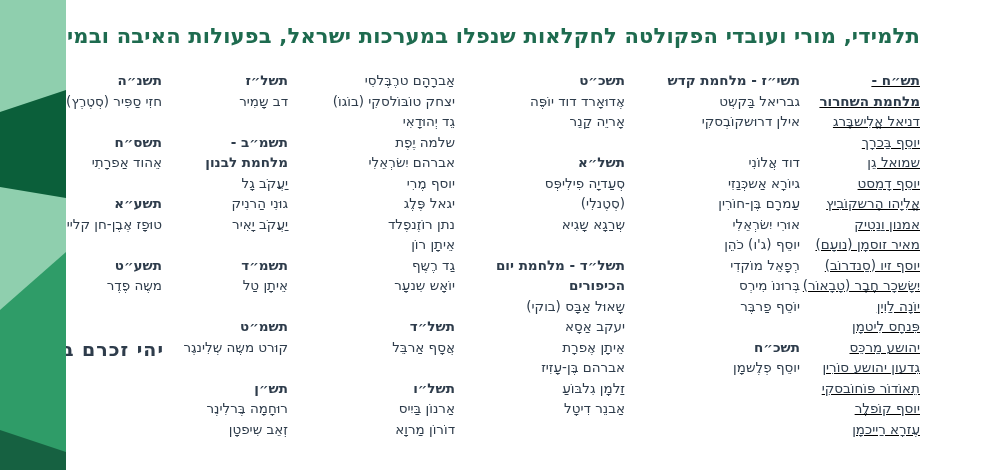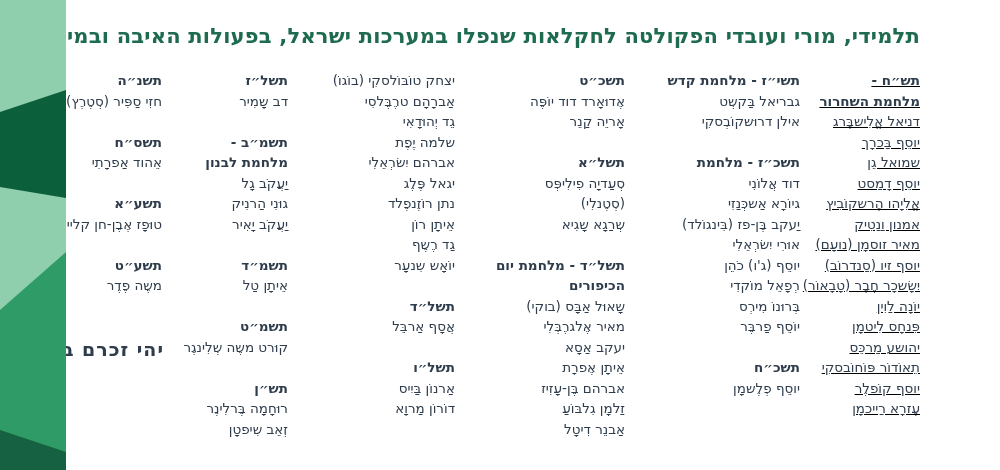--- a/index.html
+++ b/index.html
@@ -92,33 +92,33 @@
         <div class="line name">שמואל גֵן</div>
         <div class="line name">יוסֵף דָמַסט</div>
         <div class="line name">אֱלִיָהו הֶרשקוֹבִיץ</div>
         <div class="line name">אמנון וַנַטִיק</div>
         <div class="line name">מאיר זוסמָן (נועָם)</div>
         <div class="line name">יוסף זיו (סַנדרוֹב)</div>
         <div class="line name">יִשָׂשכָר חֶבֶר (טָבָאוֹר)</div>
         <div class="line name">יוֹנָה לַוִין</div>
         <div class="line name">פִּנחָס לִיטמָן</div>
         <div class="line name">יהושע מַרכֵּס</div>
+        <div class="line name">גִדעון יהושע סוֹרִין</div>
         <div class="line name">תֵאוֹדוֹר פּוֹחוֹבסקִי</div>
         <div class="line name">יוסף קוֹפלֶר</div>
         <div class="line name">עֶזרָא רַייכמָן</div>
       </div>
       <div class="mem-col col-2">
         <div class="line header">תשי״ז - מלחמת קדש</div>
         <div class="line name">גבריאל בַּקשְט</div>
         <div class="line name">אילן דרוּשקוֹבְסקִי</div>
         <div class="line gap"></div>
-        <div class="line header">תשכ״ז - מלחמת</div>
         <div class="line name">דוד אֲלוֹנִי</div>
         <div class="line name">גיוֹרָא אַשכְּנַזִי</div>
-        <div class="line name">יַעקב בֶּן-פז (בִּינגוֹלד)</div>
+        <div class="line name">עַמרָם בֶּן-חוֹרִין</div>
         <div class="line name">אוּרִי יִשׂרְאֵלִי</div>
         <div class="line name">יוסֵף (ג'ו) כֹהֵן</div>
         <div class="line name">רְפָאֵל מוֹקדִי</div>
         <div class="line name">בְּרוּנוֹ מִירְס</div>
         <div class="line name">יוֹסֵף פַרבֶּר</div>
         <div class="line gap"></div>
         <div class="line header">תשכ״ח</div>
         <div class="line name">יוסֵף פְלֶשמָן</div>
       </div>
       <div class="mem-col col-3">
@@ -127,33 +127,33 @@
         <div class="line name">אָריֵה קַנֵר</div>
         <div class="line gap"></div>
         <div class="line header">תשל״א</div>
         <div class="line name">סְעַדיָה פִילִיפְּס</div>
         <div class="line name">(סְטֶנלִי)</div>
         <div class="line name">שְרַגָא שָגִיא</div>
         <div class="line gap"></div>
         <div class="line header">תשל״ד - מלחמת יום</div>
         <div class="line header">הכיפורים</div>
         <div class="line name">שָאוּל אַבָּס (בוקי)</div>
-        <div class="line name">מאיר אֶלגרֶבְּלִי</div>
         <div class="line name">יעקב אַסָא</div>
         <div class="line name">אֵיתָן אֶפרָת</div>
         <div class="line name">אברהם בֶּן-עָזִיז</div>
         <div class="line name">זַלמָן גִלבּוֹעַ</div>
         <div class="line name">אַבנֵר דִיטָל</div>
       </div>
       <div class="mem-col col-4">
+        <div class="line name">אַברָהָם טרֶבֶּלסִי</div>
         <div class="line name">יצחק טוֹבּוֹלסקִי (בוֹגוֹ)</div>
-        <div class="line name">אַברָהָם טרֶבֶּלסִי</div>
         <div class="line name">גֵד יְהוּדָאִי</div>
         <div class="line name">שלמה יֶפֶת</div>
         <div class="line name">אברהם יִשׂרְאֵלִי</div>
+        <div class="line name">יוסף מֶרִי</div>
         <div class="line name">יגאל פֶּלֶג</div>
         <div class="line name">נתן רוֹזֶנפֶלד</div>
         <div class="line name">אֵיתָן רוֹן</div>
         <div class="line name">גַד רֶשֶף</div>
         <div class="line name">יוֹאָש שִנעָר</div>
         <div class="line gap"></div>
         <div class="line header">תשל״ד</div>
         <div class="line name">אֲסָף אַרבֵּל</div>
         <div class="line gap"></div>
         <div class="line header">תשל״ו</div>

